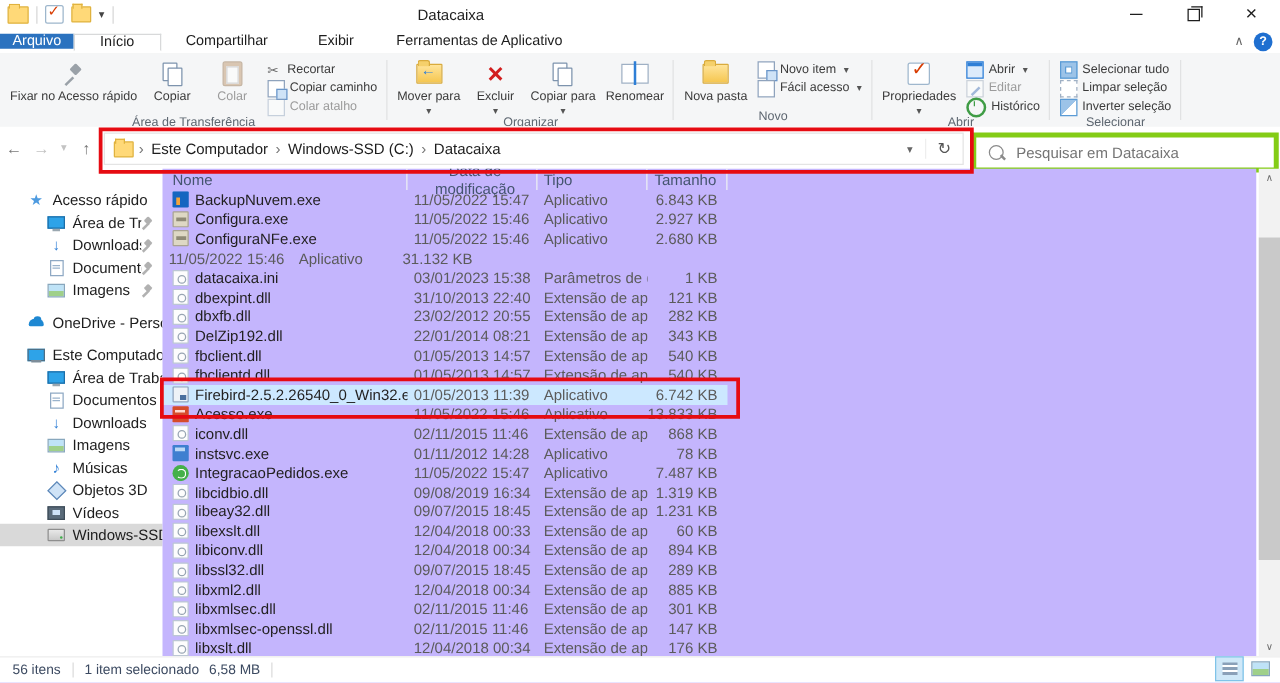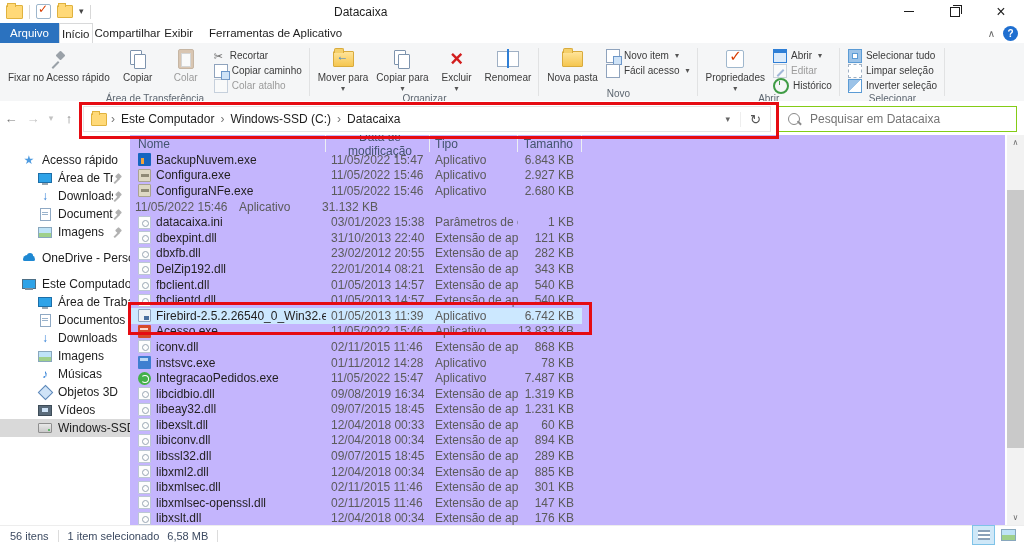--- a/index.html
+++ b/index.html
@@ -23,22 +23,22 @@
   .ctx-header{position:absolute;left:200px;top:0;width:124px;height:21px;background:#f5dcf7;display:flex;align-items:center;justify-content:center;font-size:12px;color:#1d1d1d;margin-top:48px;}
   .win-title{position:absolute;left:334px;top:0;height:23px;display:flex;align-items:center;font-size:12px;}
   .win-controls{position:absolute;right:0;top:0;height:23px;display:flex;}
   .win-btn{width:46px;height:23px;display:flex;align-items:center;justify-content:center;}
   .glyph-min{width:10px;height:1px;background:#1d1d1d;}
   .glyph-restore{width:8px;height:8px;border:1px solid #1d1d1d;position:relative;background:#fff;}
   .glyph-restore::before{content:"";position:absolute;left:2px;top:-3px;width:8px;height:8px;border:1px solid #1d1d1d;border-left:none;border-bottom:none;}
   .glyph-close{font-size:14px;line-height:1;color:#1d1d1d;}
   .glyph-close::before{content:"×";font-size:16px;}
   
-  .tabrow{position:absolute;left:0;top:23px;right:0;height:20px;background:#fff;border-bottom:1px solid #d8d9da;display:flex;font-size:11.5px;}
-  .tab{display:flex;align-items:center;padding:0 2px;color:#1d1d1d;}
+  .tabrow{position:absolute;left:0;top:23px;right:0;height:20px;background:#fff;border-bottom:1px solid #d8d9da;display:flex;font-size:11.5px;align-items:center;}
+  .tab{display:flex;align-items:center;padding:0 20px;color:#1d1d1d;}
   .tab-file{background:#2b72bf;color:#fff;padding:0 10px;}
   .tab.active{background:#fff;border:1px solid #d8d9da;border-bottom:1px solid #fff;margin-bottom:-1px;}
   .tab-context{padding:0 14px;}
   .ribbon-extra{position:absolute;top:26px;right:6px;display:flex;gap:8px;align-items:center;}
   .collapse-caret{color:#666;font-size:10px;}
   .help-badge{width:15px;height:15px;border-radius:50%;background:#1f6fd0;color:#fff;display:flex;align-items:center;justify-content:center;font-size:10px;font-weight:bold;}
   .help-badge::before{content:"?";}
   
   .ribbon{position:absolute;left:0;top:43px;right:0;height:58px;background:#f5f6f7;border-bottom:1px solid #d8d9da;display:flex;}
   .rgroup{display:flex;flex-direction:column;position:relative;padding:2px 4px 0 4px;}
@@ -95,21 +95,21 @@
   .addr-box{position:absolute;left:83px;top:106px;width:686px;height:24px;background:#fff;border:1px solid #e4e4e4;display:flex;align-items:center;}
   .addr-folder{width:14px;height:11px;background:#ffd978;border:1px solid #e0b23e;border-radius:1px;margin:0 4px 0 7px;position:relative;flex:none;}
   .addr-folder::before{content:"";position:absolute;left:0;top:-3px;width:6px;height:3px;background:#ffd978;border:1px solid #e0b23e;border-bottom:none;}
   .crumb{padding:0 6px;white-space:nowrap;}
   .crumb-sep{color:#777;font-size:12px;}
   .crumb-sep::before{content:"›";}
   .addr-right{margin-left:auto;display:flex;align-items:center;}
   .addr-caret{color:#666;font-size:9px;padding:0 10px;}
   .addr-refresh{color:#555;font-size:13px;padding:0 9px;border-left:1px solid #eee;}
   .addr-refresh::before{content:"↻";}
-  .searchbox{position:absolute;left:777px;top:106px;width:238px;height:24px;border:1px solid #84cc16;display:flex;align-items:center;}
+  .searchbox{position:absolute;left:777px;top:106px;width:238px;height:24px;border:4px solid #84cc16;display:flex;align-items:center;}
   .search-glyph{width:10px;height:10px;border:1.5px solid #8a8a8a;border-radius:50%;position:relative;margin:0 8px 0 10px;flex:none;}
   .search-glyph::after{content:"";position:absolute;left:8px;top:8px;width:5px;height:1.5px;background:#8a8a8a;transform:rotate(45deg);}
   .searchbox input{border:none;outline:none;flex:1;font-size:12px;font-family:inherit;color:#333;background:transparent;}
   .searchbox input::placeholder{color:#747474;}
   
   .anno{position:absolute;border:3px solid #e60b12;pointer-events:none;z-index:9;background:transparent;}
   .anno-addr{left:79px;top:102px;width:694px;height:31px;}
   .anno-row{left:128px;top:302px;width:458px;height:27px;}
   
   .sidebar{position:absolute;left:0;top:135px;width:130px;bottom:21px;background:#fff;padding-top:16px;box-sizing:border-box;}
@@ -271,29 +271,29 @@
       <div class="rbig caret-below">
         <span class="ric">
             <span class="i-folder">
               <span class="arr-blue">←</span>
             </span>
           </span>
         <span>Mover para</span>
       </div>
       <div class="rbig caret-below">
         <span class="ric">
+            <span class="i-x"></span>
+          </span>
+        <span>Excluir</span>
+      </div>
+      <div class="rbig caret-below">
+        <span class="ric">
             <span class="i-copy"></span>
           </span>
         <span>Copiar para</span>
-      </div>
-      <div class="rbig caret-below">
-        <span class="ric">
-            <span class="i-x"></span>
-          </span>
-        <span>Excluir</span>
       </div>
       <div class="rbig">
         <span class="ric">
             <span class="i-rename"></span>
           </span>
         <span>Renomear</span>
       </div>
     </div>
     <div class="rg-label">Organizar</div>
   </div>

